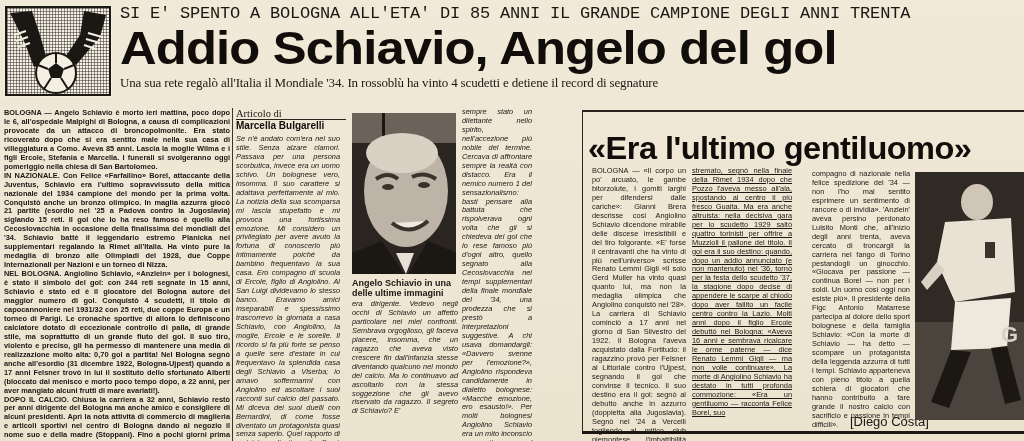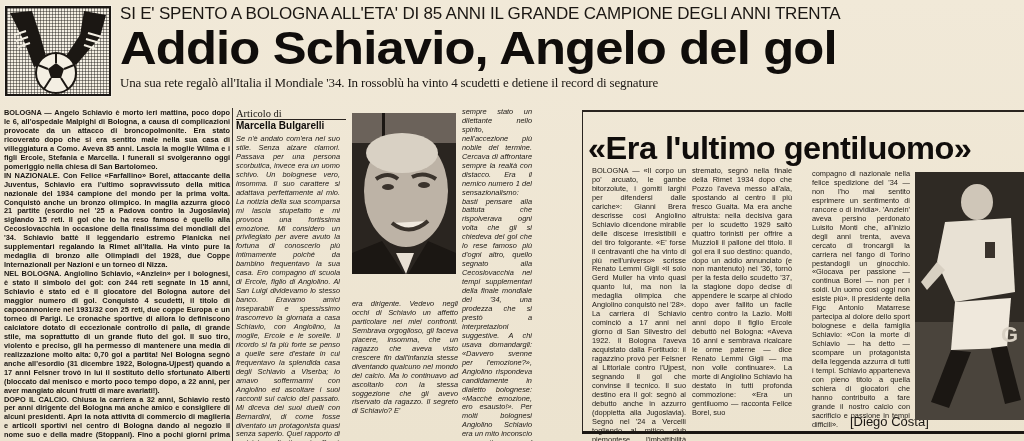--- a/index.html
+++ b/index.html
@@ -8,21 +8,21 @@
     background: #efe7d6;
     color: #1a1612;
     font-family: "Liberation Sans", sans-serif;
     position: relative;
   }
   .page { position: absolute; inset: 0; background: linear-gradient(180deg,#f1e9d8 0%,#ece3cf 100%); }
 
   
   .logo { position: absolute; left: 4px; top: 5px; width: 108px; height: 92px; background: #f4efe3; }
   .logo svg { width: 100%; height: 100%; display: block; }
-  .kicker { position: absolute; left: 120px; top: 4px; font-family: Liberation Sans, sans-serif; font-size: 17px; letter-spacing: -0.2px; white-space: nowrap; color: #1b1713; }
+  .kicker { position: absolute; left: 120px; top: 4px; font-family: Liberation Mono, monospace; font-size: 17px; letter-spacing: -0.2px; white-space: nowrap; color: #1b1713; }
   .headline { position: absolute; left: 120px; top: 20px; font-family: "Liberation Sans", sans-serif; font-weight: 900; font-size: 47px; letter-spacing: -0.8px; white-space: nowrap; color: #100d0b; transform: scaleX(1.08); transform-origin: left; }
   .subhead { position: absolute; left: 120px; top: 75px; font-family: "Liberation Serif", serif; font-size: 13px; white-space: nowrap; color: #1b1713; letter-spacing: -0.15px; }
 
   
   .col { position: absolute; font-size: 7.4px; line-height: 8.95px; text-align: justify; color: #1b1713; }
   .col1 { left: 4px; top: 109px; width: 226px; font-weight: bold; }
   .vrule { position: absolute; background: #3a332c; width: 1px; }
   .hrule { position: absolute; background: #2a241f; height: 1px; }
 
   .byline-label { position: absolute; left: 236px; top: 108px; font-family: "Liberation Serif", serif; font-size: 10.5px; color: #1b1713; }
@@ -34,21 +34,21 @@
   .col3 { left: 352px; top: 300px; width: 106px; font-style: italic; }
   .col4 { left: 462px; top: 108px; width: 70px; font-style: italic; }
 
   
   .box { position: absolute; left: 582px; top: 110px; width: 442px; height: 323px; border-top: 2px solid #2a241f; border-left: 1px solid #2a241f; }
   .box-kicker { position: absolute; left: 592px; top: 117px; font-size: 13px; white-space: nowrap; color:#100d0b; }
   .box-kicker .bold { font-weight: 900; letter-spacing: -0.3px; }
   .box-kicker .serif { font-family: "Liberation Serif", serif; font-weight: normal; font-size: 13.5px; }
   .box-title { position: absolute; left: 588px; top: 131px; font-size: 31px; font-weight: 900; letter-spacing: -0.5px; white-space: nowrap; color:#100d0b; transform: scaleX(1.05); transform-origin:left; }
   .col5 { left: 592px; top: 167px; width: 94px; }
-  .col6 { left: 692px; top: 167px; width: 100px; }
+  .col6 { left: 692px; top: 167px; width: 100px; text-decoration: underline; }
   .col7 { left: 812px; top: 170px; width: 98px; }
   .byline-end { position: absolute; left: 850px; top: 414px; font-size: 13px; color:#1b1713; }
   .photo2 { position: absolute; left: 915px; top: 172px; width: 109px; height: 248px; background:#2f2a24; overflow:hidden; }
   .photo2 svg { width: 100%; height: 100%; display:block; }
   .cap2 { position: absolute; left: 912px; top: 421px; width: 112px; font-size: 8px; line-height: 9px; font-weight: bold; color:#1b1713; }
   .bottom-rule { position: absolute; left: 582px; top: 431px; width: 442px; height: 3px; background: #1b1713; }
   .para { display: block; }
 </style>
 </head>
 <body>
@@ -103,20 +103,21 @@
       <ellipse cx="50" cy="40" rx="36" ry="20" fill="#d9d1c4"></ellipse>
       <path d="M24 66 Q36 58 46 66 M60 64 Q72 58 84 66" stroke="#3a332c" stroke-width="4" fill="none"></path>
       <ellipse cx="36" cy="74" rx="6" ry="3" fill="#3a332c"></ellipse>
       <ellipse cx="72" cy="72" rx="6" ry="3" fill="#3a332c"></ellipse>
       <path d="M40 110 Q58 124 76 108" stroke="#3a332c" stroke-width="4" fill="#f0e9de"></path>
       <path d="M0 140 L30 128 L52 161 L0 161 Z" fill="#1b1713"></path>
       <path d="M104 140 L76 128 L56 161 L104 161 Z" fill="#1b1713"></path>
       <path d="M44 140 L54 161 L62 140 Z" fill="#e8e0d4"></path>
     </svg>
   </div>
+  <div class="cap1">Angelo Schiavio in una delle ultime immagini</div>
   <div class="col col3">era dirigente. Vedevo negli occhi di Schiavio un affetto particolare nei miei confronti. Sembrava orgoglioso, gli faceva piacere, insomma, che un ragazzo che aveva visto crescere fin dall'infanzia stesse diventando qualcuno nel mondo del calcio. Ma io continuavo ad ascoltarlo con la stessa soggezione che gli avevo riservato da ragazzo. Il segreto di Schiavio? E'</div>
   <div class="col col4">sempre stato un dilettante nello spirito, nell'accezione più nobile del termine. Cercava di affrontare sempre la realtà con distacco. Era il nemico numero 1 del sensazionalismo: basti pensare alla battuta che rispolverava ogni volta che gli si chiedeva del gol che lo rese famoso più d'ogni altro, quello segnato alla Cecoslovacchia nei tempi supplementari della finale mondiale del '34, una prodezza che si prestò a interpretazioni suggestive. A chi usava domandargli: «Davvero svenne per l'emozione?», Angiolino rispondeva candidamente in dialetto bolognese: «Macchè emozione, ero esausto!». Per molti bolognesi Angiolino Schiavio era un mito inconscio e continuava ad esserlo ancora oggi anche per chi non l'aveva mai visto giocare. Io non ho avuto la fortuna di vederlo in campo, ma lo consideravo ugualmente un idolo. Lui invece minimizzava. Come alla vigilia degli ultimi Mondiali quando, risucchiato nel clima febbrile dell'attesa e delle rievocazioni e ripresentato come l'eroe del primo successo azzurro, Schiavio mi confessava: «Pensa, ho fatto qualcosa di tanto importante senza rendermene conto!».</div>
 
   <div class="box"></div>
   <div class="box-title">«Era l'ultimo gentiluomo»</div>
   <div class="col col5">BOLOGNA — «Il corpo un po' arcuato, le gambe bitorzolute, i gomiti larghi per difendersi dalle cariche»: Gianni Brera descrisse così Angiolino Schiavio dicendone mirabile delle discese irresistibili e del tiro folgorante. «E' forse il centravanti che ha vinto di più nell'universo» scrisse Renato Lemmi Gigli «il solo Gerd Muller ha vinto quasi quanto lui, ma non la medaglia olimpica che Angiolino conquistò nel '28». La carriera di Schiavio cominciò a 17 anni nel giorno di San Silvestro del 1922. Il Bologna l'aveva acquistato dalla Fortitudo: il ragazzino provò per Felsner al Littoriale contro l'Ujpest, segnando il gol che convinse il tecnico. Il suo destino era il gol: segnò al debutto anche in azzurro (doppietta alla Jugoslavia). Segnò nel '24 a Vercelli togliendo al mitico club piemontese l'imbattibilità interna (Pro Vercelli-Bologna 0-1). E,</div>
   <div class="col col6">stremato, segnò nella finale della Rimet 1934 dopo che Pozzo l'aveva messo all'ala, spostando al centro il più fresco Guaita. Ma era anche altruista: nella decisiva gara per lo scudetto 1929 saltò quattro torinisti per offrire a Muzzioli il pallone del titolo. Il gol era il suo destino: quando, dopo un addio annunciato (e non mantenuto) nel '36, tornò per la festa dello scudetto '37, la stagione dopo decise di appendere le scarpe al chiodo dopo aver fallito un facile centro contro la Lazio. Molti anni dopo il figlio Ercole debuttò nel Bologna: «Aveva 16 anni e sembrava ricalcare le orme paterne — dice Renato Lemmi Gigli — ma non volle continuare». La morte di Angiolino Schiavio ha destato in tutti profonda commozione: «Era un gentiluomo — racconta Felice Borel, suo</div>
   <div class="col col7">compagno di nazionale nella felice spedizione del '34 — non l'ho mai sentito esprimere un sentimento di rancore o di invidia». 'Anzlein' aveva persino perdonato Luisito Monti che, all'inizio degli anni trenta, aveva cercato di troncargli la carriera nel fango di Torino pestandogli un ginocchio. «Giocava per passione — continua Borel — non per i soldi. Un uomo così oggi non esiste più». Il presidente della Figc Antonio Matarrese partecipa al dolore dello sport bolognese e della famiglia Schiavio: «Con la morte di Schiavio — ha detto — scompare un protagonista della leggenda azzurra di tutti i tempi. Schiavio apparteneva con pieno titolo a quella schiera di giocatori che hanno contribuito a fare grande il nostro calcio con sacrificio e passione in tempi difficili».</div>
   <div class="byline-end">[Diego Costa]</div>
 

